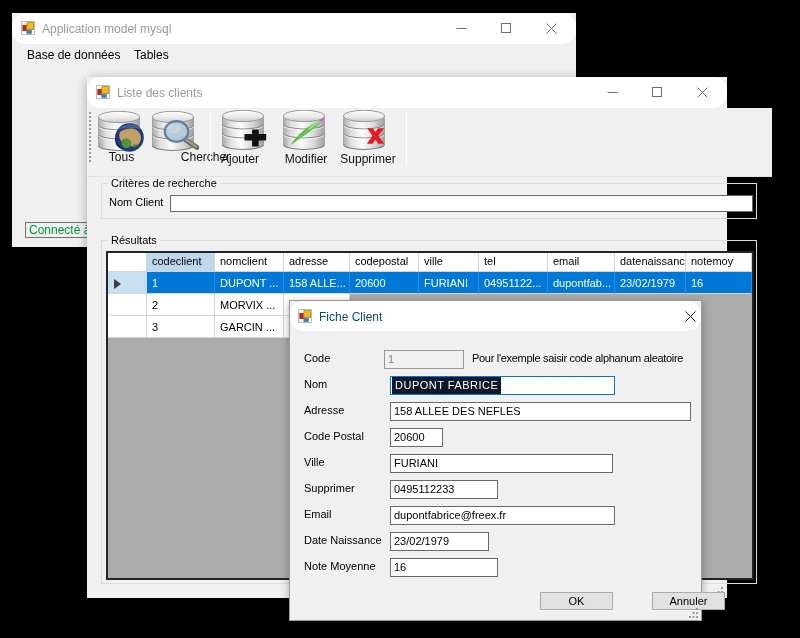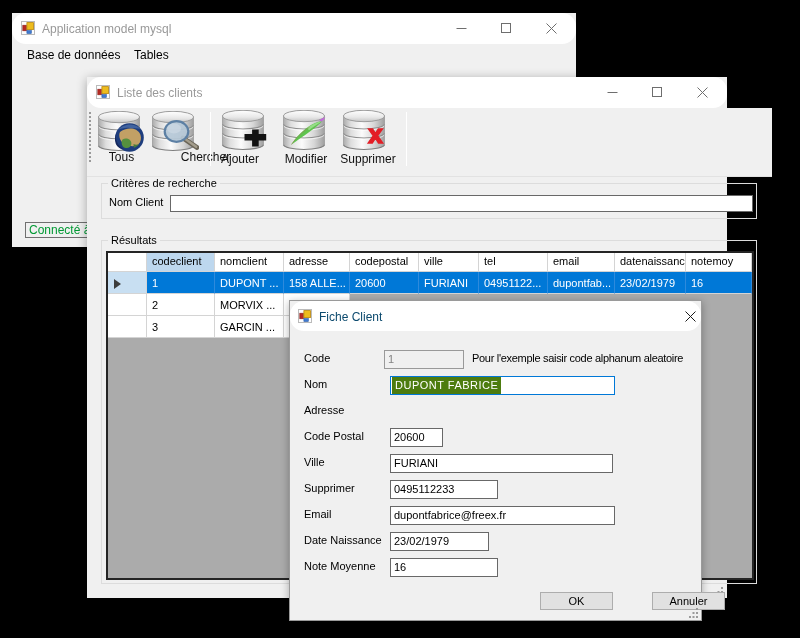--- a/index.html
+++ b/index.html
@@ -251,23 +251,24 @@
           <line x1="10.5" y1="0.5" x2="0.5" y2="10.5" stroke="#1a1a1a" stroke-width="1"></line>
         </svg>
       </div>
   </div>
 
   <div class="flab" style="top:51px;">Code</div>
   <div class="fbox" style="left:94px; top:49px; width:80px; background:#f0f0f0; border-color:#999; color:#838383;">1</div>
   <div class="flab" style="left:182px; top:51px; letter-spacing:-0.3px;">Pour l'exemple saisir code alphanum aleatoire</div>
 
   <div class="flab" style="top:77px;">Nom</div>
-  <div class="fbox" style="top:75px; width:225px; border-color:#0078d7; padding-left:1px;"><span style="background:#4d7c0f; color:#fff; display:inline-block; height:17px; line-height:17px; padding:0 3px; letter-spacing:0.5px;">DUPONT FABRICE</span></div>
+  <div class="fbox" style="top:75px; width:225px; border-color:#0078d7; padding-left:1px;"><span style="background:#0f172a; color:#fff; display:inline-block; height:17px; line-height:17px; padding:0 3px; letter-spacing:0.5px;">DUPONT FABRICE</span></div>
 
   <div class="flab" style="top:103px;">Adresse</div>
+  <div class="fbox" style="top:101px; width:301px;">158 ALLEE DES NEFLES</div>
 
   <div class="flab" style="top:129px;">Code Postal</div>
   <div class="fbox" style="top:127px; width:53px;">20600</div>
 
   <div class="flab" style="top:155px;">Ville</div>
   <div class="fbox" style="top:153px; width:223px;">FURIANI</div>
 
   <div class="flab" style="top:181px;">Supprimer</div>
   <div class="fbox" style="top:179px; width:108px;">0495112233</div>
 

